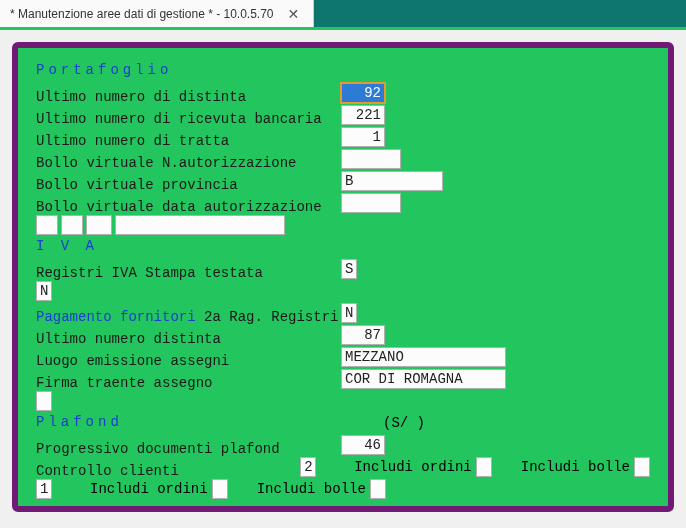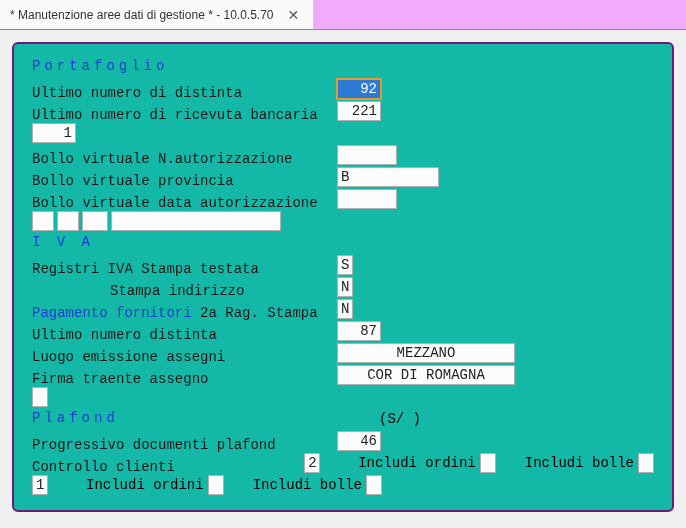--- a/index.html
+++ b/index.html
@@ -5,22 +5,22 @@
   * { box-sizing: border-box; margin: 0; padding: 0; }
   body {
     font-family: "Consolas", "Courier New", monospace;
     font-size: 14px;
     background: #f0f0f0;
     width: 686px;
     height: 528px;
     overflow: hidden;
   }
   .tab-bar {
-    background: #f0abfc;
-    border-bottom: 1px solid #22c55e;
+    background: #0f766e;
+    border-bottom: 3px solid #22c55e;
     height: 30px;
     display: flex;
     align-items: center;
   }
   .tab {
     display: flex;
     align-items: center;
     padding: 0 10px;
     height: 100%;
     border-right: 1px solid #ccc;
@@ -33,22 +33,22 @@
   .tab-close {
     color: #555;
     font-size: 14px;
     cursor: pointer;
     padding: 0 4px;
   }
   .panel-outer {
     padding: 12px;
   }
   .panel {
-    background: #14b8a6;
-    border: 2px solid #701a75;
+    background: #22c55e;
+    border: 6px solid #701a75;
     border-radius: 6px;
     padding: 12px 18px 22px 18px;
     height: 470px;
   }
   .row {
     display: flex;
     align-items: center;
     height: 21px;
     margin-bottom: 1px;
   }
@@ -82,21 +82,21 @@
     padding: 0 3px;
     color: #222;
   }
   .num-right { text-align: right; }
   .w44 { width: 44px; }
   .w22 { width: 22px; }
   .w26 { width: 26px; }
   .w102 { width: 102px; }
   .w60 { width: 60px; }
   .w170 { width: 170px; }
-  .w165 { width: 178px; text-align: center; }
+  .w165 { width: 165px; }
   .w16 { width: 16px; }
   .selected-focus {
     background: #2e7bd6 !important;
     color: #fff !important;
     border: 1px solid #e59a2c !important;
     outline: 1px solid #e59a2c;
   }
   .check-label {
     white-space: pre;
     margin-left: 29px;
@@ -128,20 +128,21 @@
       <span class="label label-area">Ultimo numero di distinta</span>
       <input type="text" class="w44 num-right selected-focus" value="92" style="">
     </div>
 
     <div class="row">
       <span class="label label-area">Ultimo numero di ricevuta bancaria</span>
       <input type="text" class="w44 num-right" value="221" style="">
     </div>
 
     <div class="row">
+      <span class="label label-area">Ultimo numero di tratta</span>
       <input type="text" class="w44 num-right" value="1" style="">
     </div>
 
     <div class="row">
       <span class="label label-area">Bollo virtuale N.autorizzazione</span>
       <input type="text" class="w60" value="" style="">
     </div>
 
     <div class="row">
       <span class="label label-area">Bollo virtuale provincia</span>
@@ -163,26 +164,25 @@
     <div class="row">
       <span class="section-title blue-label">I V A</span>
     </div>
 
     <div class="row">
       <span class="label label-area">Registri IVA Stampa testata</span>
       <input type="text" class="w16" value="S" style="">
     </div>
 
     <div class="row">
-      <span class="label label-area label-indent">Stampa indirizzo</span>
       <input type="text" class="w16" value="N" style="">
     </div>
 
     <div class="row">
-      <span class="label label-area"><span class="blue-label">Pagamento fornitori</span><span> 2a Rag. Stampa</span></span>
+      <span class="label label-area"><span class="blue-label">Pagamento fornitori</span><span> 2a Rag. Registri</span></span>
       <input type="text" class="w16" value="N" style="">
     </div>
 
     <div class="row">
       <span class="label label-area">Ultimo numero distinta</span>
       <input type="text" class="w44 num-right" value="87" style="">
     </div>
 
     <div class="row">
       <span class="label label-area">Luogo emissione assegni</span>

